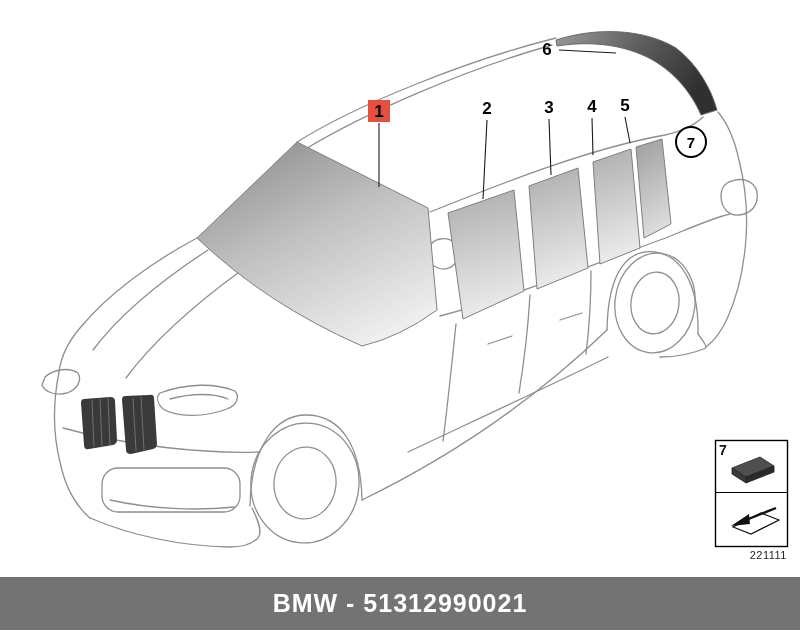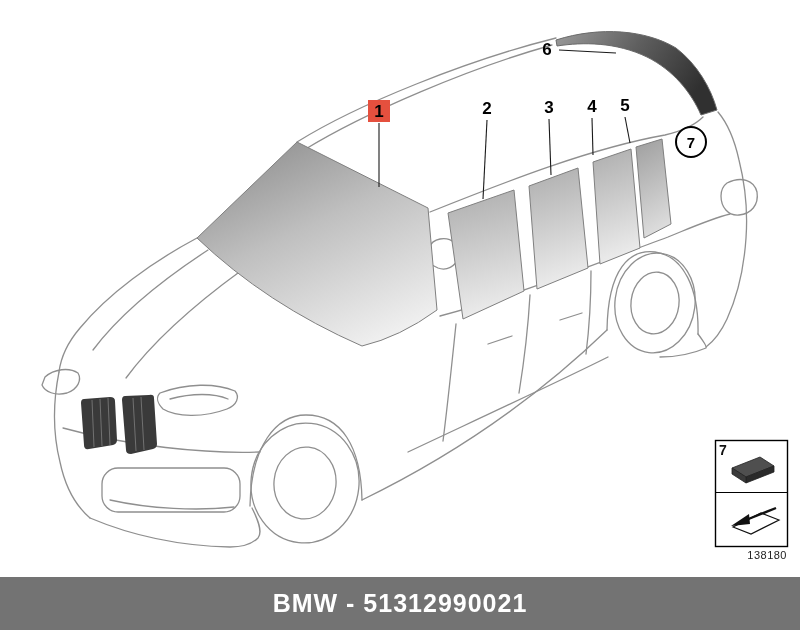--- a/index.html
+++ b/index.html
@@ -131,19 +131,19 @@
 
   <span class="callout highlighted" style="left: 368px; top: 100px; background: rgb(229, 80, 62);">1</span>
   <span class="callout" style="left:476px;top:97px">2</span>
   <span class="callout" style="left:538px;top:96px">3</span>
   <span class="callout" style="left:581px;top:95px">4</span>
   <span class="callout" style="left:614px;top:94px">5</span>
   <span class="callout" style="left:536px;top:38px">6</span>
   <span class="callout circled" style="left:675px;top:126px">7</span>
 
   <span class="legend-item-label">7</span>
-  <span class="legend-code">138180</span>
+  <span class="legend-code">221111</span>
 
   <div class="footer" style="background: #737373; color: rgb(255, 255, 255);">
     <span>BMW - 51312990021</span>
   </div>
 
 </div>
 
 </body></html>

